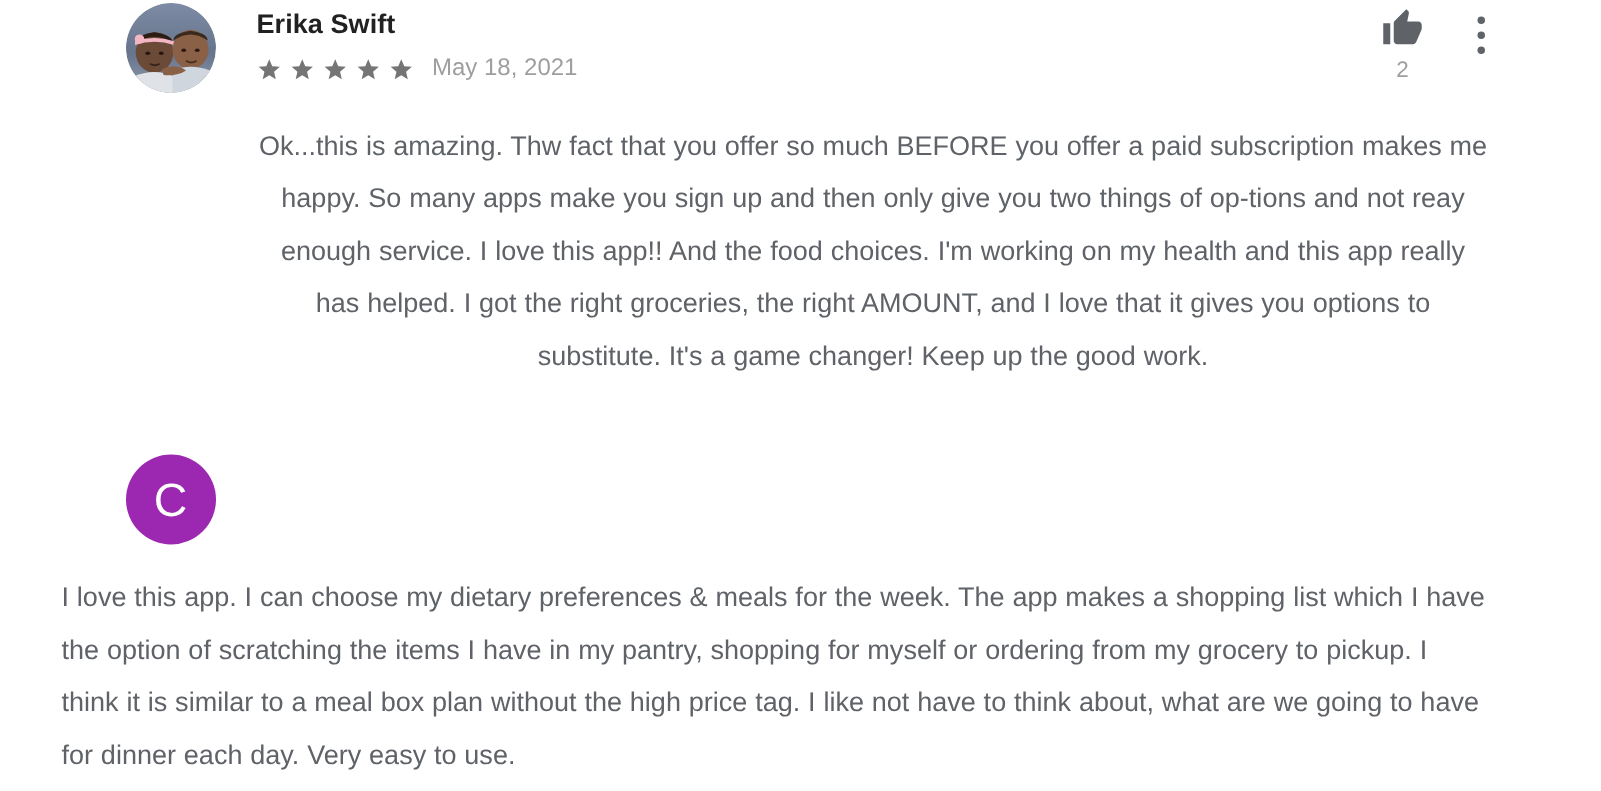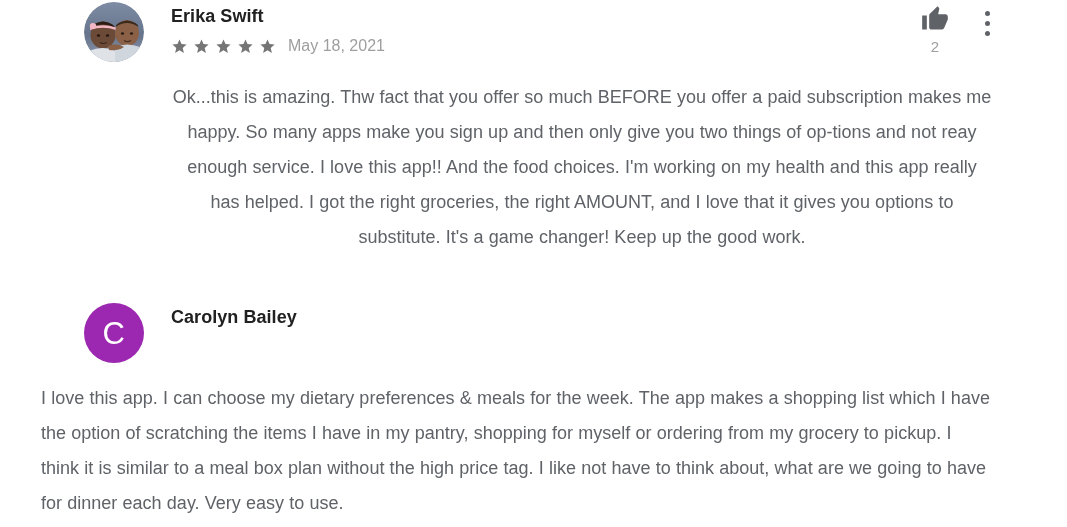--- a/index.html
+++ b/index.html
@@ -278,21 +278,20 @@
 
   <div class="review" id="review-2">
 
     <div class="review-header">
 
       <div class="avatar" style="background:#9c27b0">
         <div class="avatar-letter">C</div>
       </div>
 
       <div class="identity">
-        <div class="reviewer-name">Carolyn Bailey</div>
       </div>
 
     </div>
 
     <div class="review-body">I love this app. I can choose my dietary preferences &amp; meals for the week. The app makes a shopping list which I have the option of scratching the items I have in my pantry, shopping for myself or ordering from my grocery to pickup. I think it is similar to a meal box plan without the high price tag. I like not have to think about, what are we going to have for dinner each day. Very easy to use.</div>
   </div>
 
 </div>
 
 </body></html>

